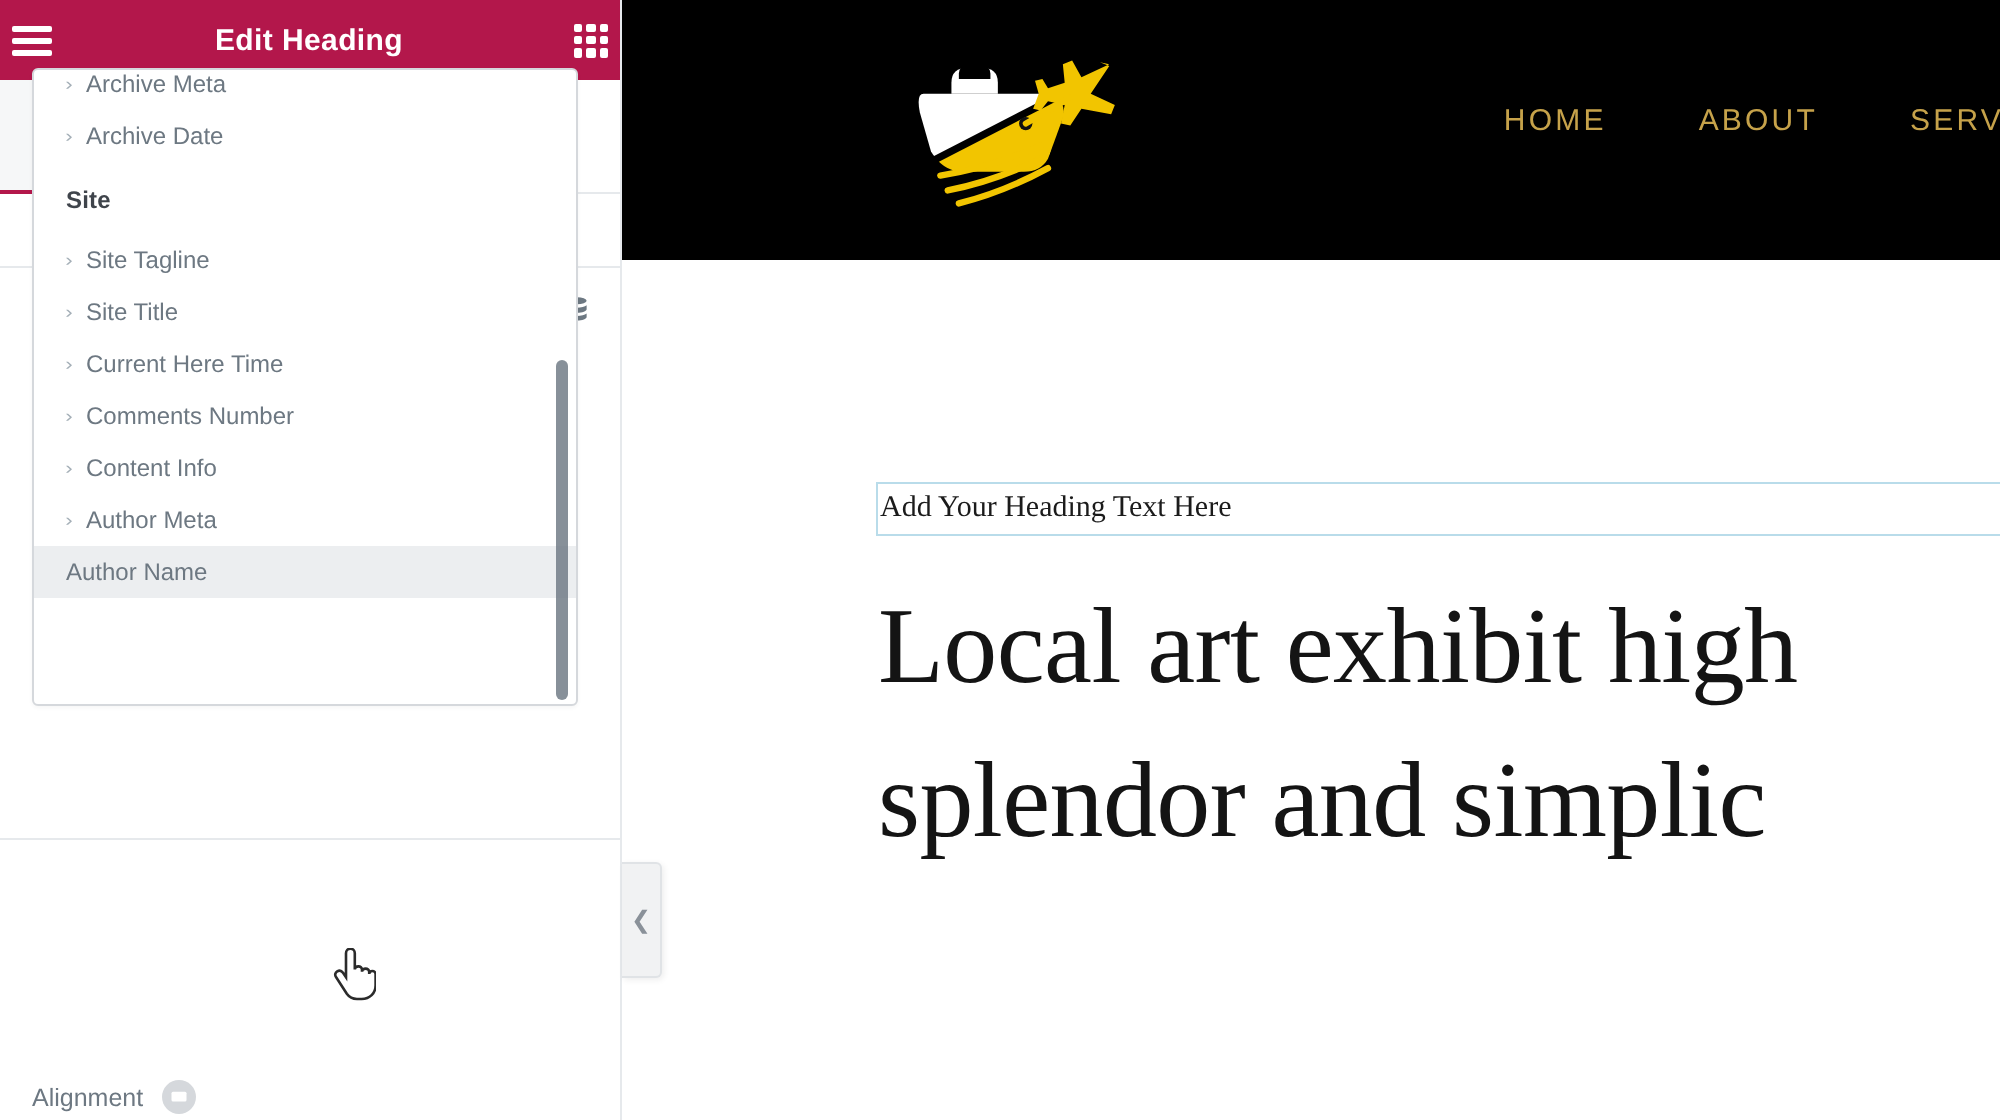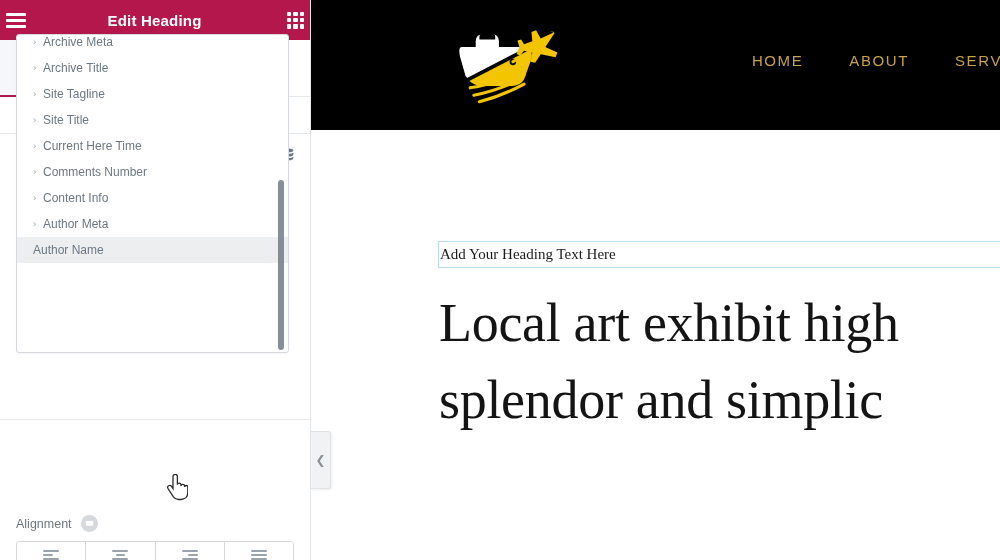--- a/index.html
+++ b/index.html
@@ -77,21 +77,21 @@
   .dd-item.hl { background:#eceef0; }
   .dd-chev { color:#a4afb7; font-size:9px; line-height:1; transform:scaleX(1.25); }
   #dd-thumb { position:absolute; right:4px; top:145px; width:6px; height:170px;
     background:#6d7882; border-radius:3px; opacity:.82; cursor:grab; }
 
   
   #ctl-divider { position:absolute; left:0; right:0; top:285px; height:1px; background:#e6e9ec; }
 
   
   #align-wrap { position:absolute; left:16px; right:16px; top:515px; }
-  #align-label-row { display:flex; align-items:center; gap:9px; margin-bottom:9px; }
+  #align-label-row { display:flex; align-items:center; gap:9px; margin-bottom:9px;margin-top:25px; }
   #align-label { font-size:12.5px; color:#6d7882; }
   .resp-btn { width:17px;height:17px;border-radius:50%;background:#d5d8dc;
     display:flex;align-items:center;justify-content:center;cursor:pointer; }
   #align-btns { display:flex; border:1px solid #d5d8dc; border-radius:3px; overflow:hidden;
     height:28px; background:#fff; }
   .align-btn { flex:1; display:flex; align-items:center; justify-content:center;
     border-right:1px solid #d5d8dc; cursor:pointer; background:#fff; }
   .align-btn:last-child { border-right:none; }
   .align-btn .bars { width:16px; display:flex; flex-direction:column; gap:2px; }
   .align-btn .bars i { display:block; height:2px; background:#9aa3ab; border-radius:1px; }
@@ -229,22 +229,23 @@
     </div>
 
     <div id="dyn-dropdown">
       <div id="dd-scroll" style="margin-top: -6px;">
           <div class="dd-item">
             <span class="dd-chev">›</span>
             <span>Archive Meta</span>
           </div>
           <div class="dd-item">
             <span class="dd-chev">›</span>
-            <span>Archive Title</span>
-          </div>
+            <span>Archive Date</span>
+          </div>
+          <div class="dd-group">Site</div>
           <div class="dd-item">
             <span class="dd-chev">›</span>
             <span>Site Tagline</span>
           </div>
           <div class="dd-item">
             <span class="dd-chev">›</span>
             <span>Site Title</span>
           </div>
           <div class="dd-item">
             <span class="dd-chev">›</span>

